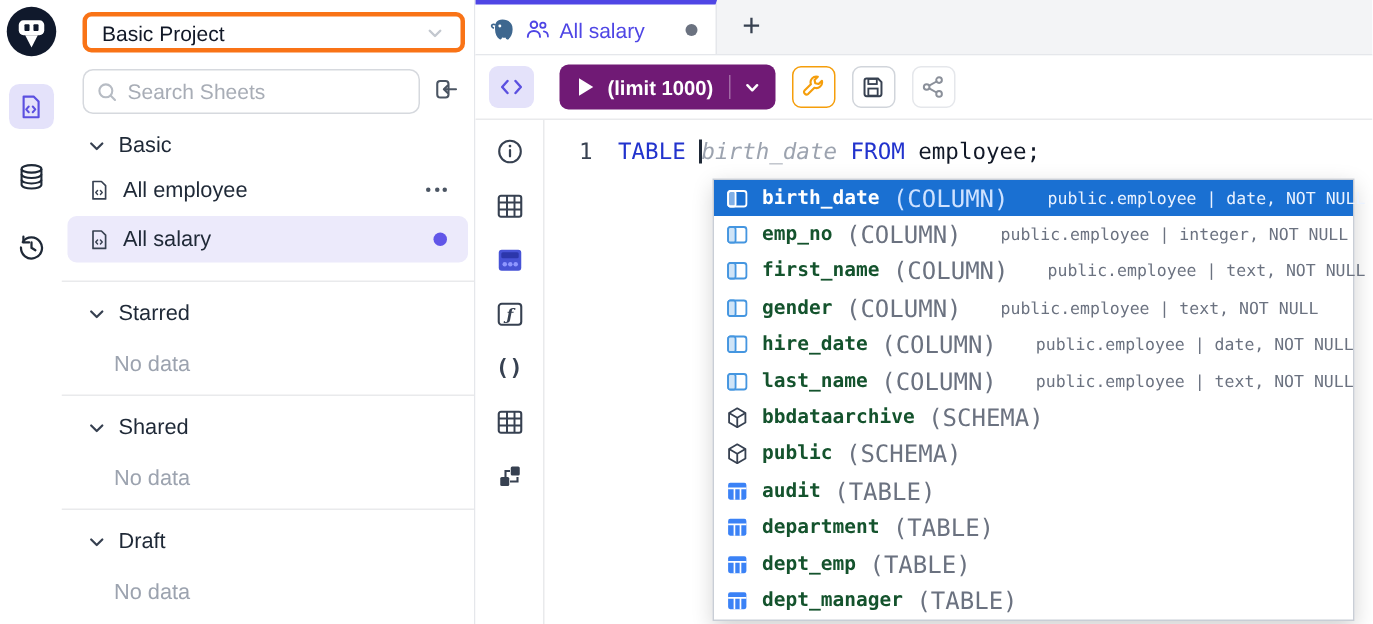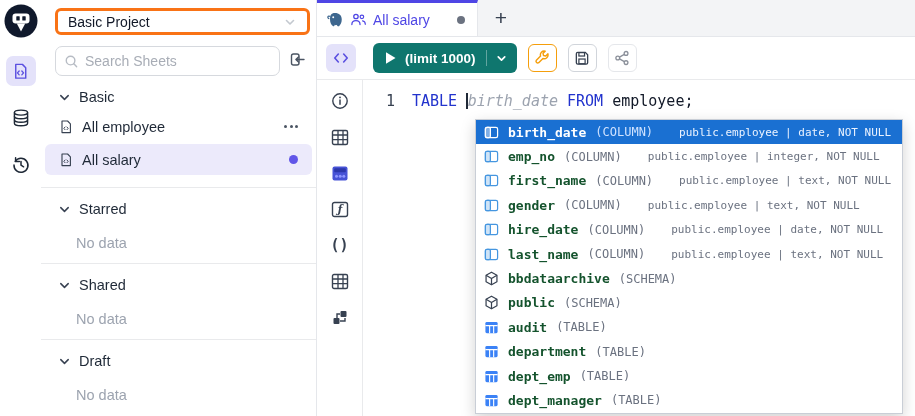--- a/index.html
+++ b/index.html
@@ -57,21 +57,21 @@
     width:161px; background:#fff; border-top:3px solid #4f46e5; border-right:1px solid #e5e7eb;
     display:flex; align-items:center; gap:6px; padding:0 10px 0 9px;
   }
   .tab-label { color:#4f46e5; font-size:14px; }
   .dirty-dot { width:8px; height:8px; border-radius:50%; background:#6b7280; margin-left:auto; margin-right:2px; }
   .newtab { width:46px; display:flex; align-items:center; justify-content:center; font-size:21px; color:#374151; font-weight:300; }
 
   .toolbar { height:43px; display:flex; align-items:center; border-bottom:1px solid #e9eaec; background:#fff; }
   .code-toggle { width:30px; height:28px; margin-left:9px; background:#e4e2fa; border-radius:6px; display:flex; align-items:center; justify-content:center; }
   .run-btn {
-    margin-left:17px; height:30px; background:#0f766e; border:none; border-radius:6px; color:#fff;
+    margin-left:17px; height:30px; background:#701a75; border:none; border-radius:6px; color:#fff;
     display:flex; align-items:center; padding:0 9px 0 11px; font-size:13.5px; font-weight:700;
     font-family:"Liberation Sans", sans-serif; gap:8px;
   }
   .run-sep { width:1px; height:16px; background:rgba(255,255,255,.35); margin-left:2px; }
   .icon-btn { width:29px; height:28px; border-radius:6px; background:#fff; display:flex; align-items:center; justify-content:center; margin-left:11px; border:1px solid #d1d5db; }
   .icon-btn.amber { border-color:#f59e0b; }
   .icon-btn.light { border-color:#e5e7eb; }
 
   .content { flex:1; display:flex; min-height:0; }
   .tool-rail { width:46px; flex:0 0 46px; border-right:1px solid #e9eaec; display:flex; flex-direction:column; align-items:center; padding-top:8px; }
@@ -87,21 +87,21 @@
 
   
   .dropdown {
     position:absolute; left:475px; top:119px; width:428px;
     background:#fff; border:1px solid #c9ced6; box-shadow:0 5px 14px rgba(0,0,0,.18);
     z-index:10;
   }
   .ac-row { height:24.4px; display:flex; align-items:center; padding:0 8px; }
   .ac-row svg { flex:0 0 15px; }
   .ac-name { font-size:13px; font-weight:700; color:#14532d; margin-left:9px; }
-  .ac-kind { font-size:12px; color:#6b7280; margin-left:9px; }
+  .ac-kind { font-size:16px; color:#6b7280; margin-left:9px; }
   .ac-detail { font-size:11px; color:#6b7280; margin-left:26px; white-space:nowrap; }
   .ac-row.sel { background:#1a70d2; }
   .ac-row.sel .ac-name { color:#fff; }
   .ac-row.sel .ac-kind { color:#cfe2ff; }
   .ac-row.sel .ac-detail { color:#eaf2ff; }
 </style>
 </head>
 <body>
 
 <div class="app-rail">

